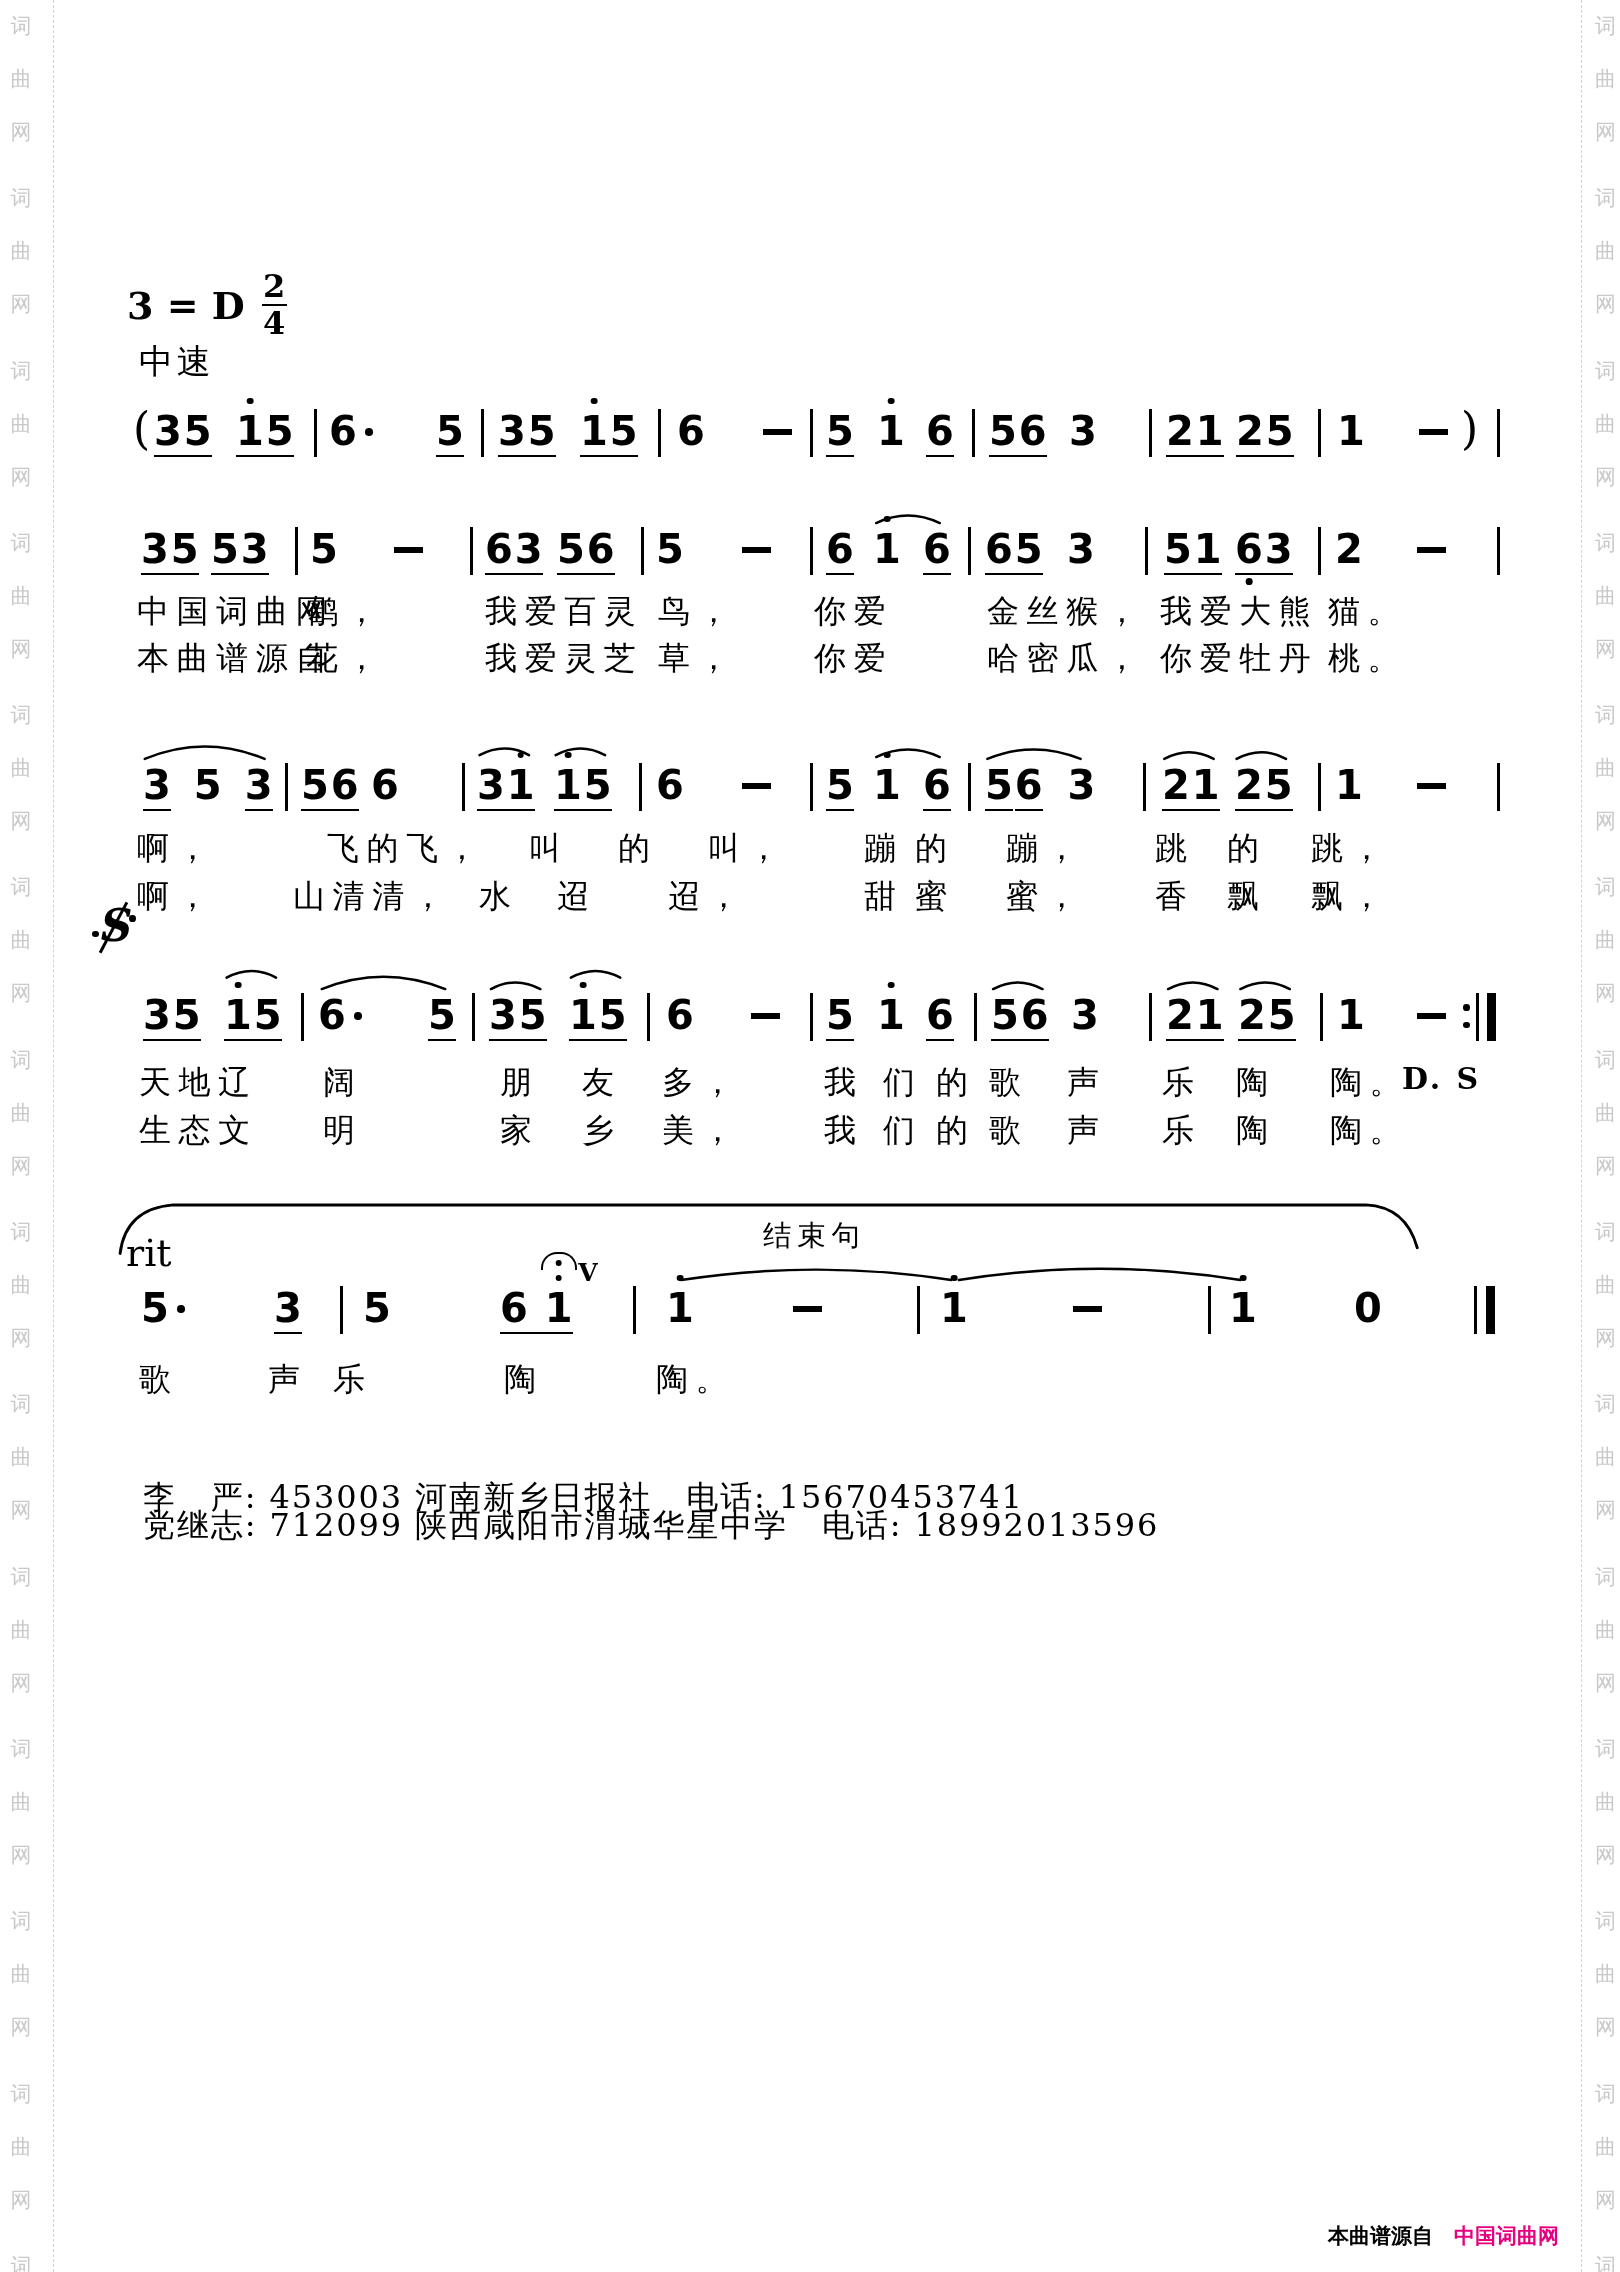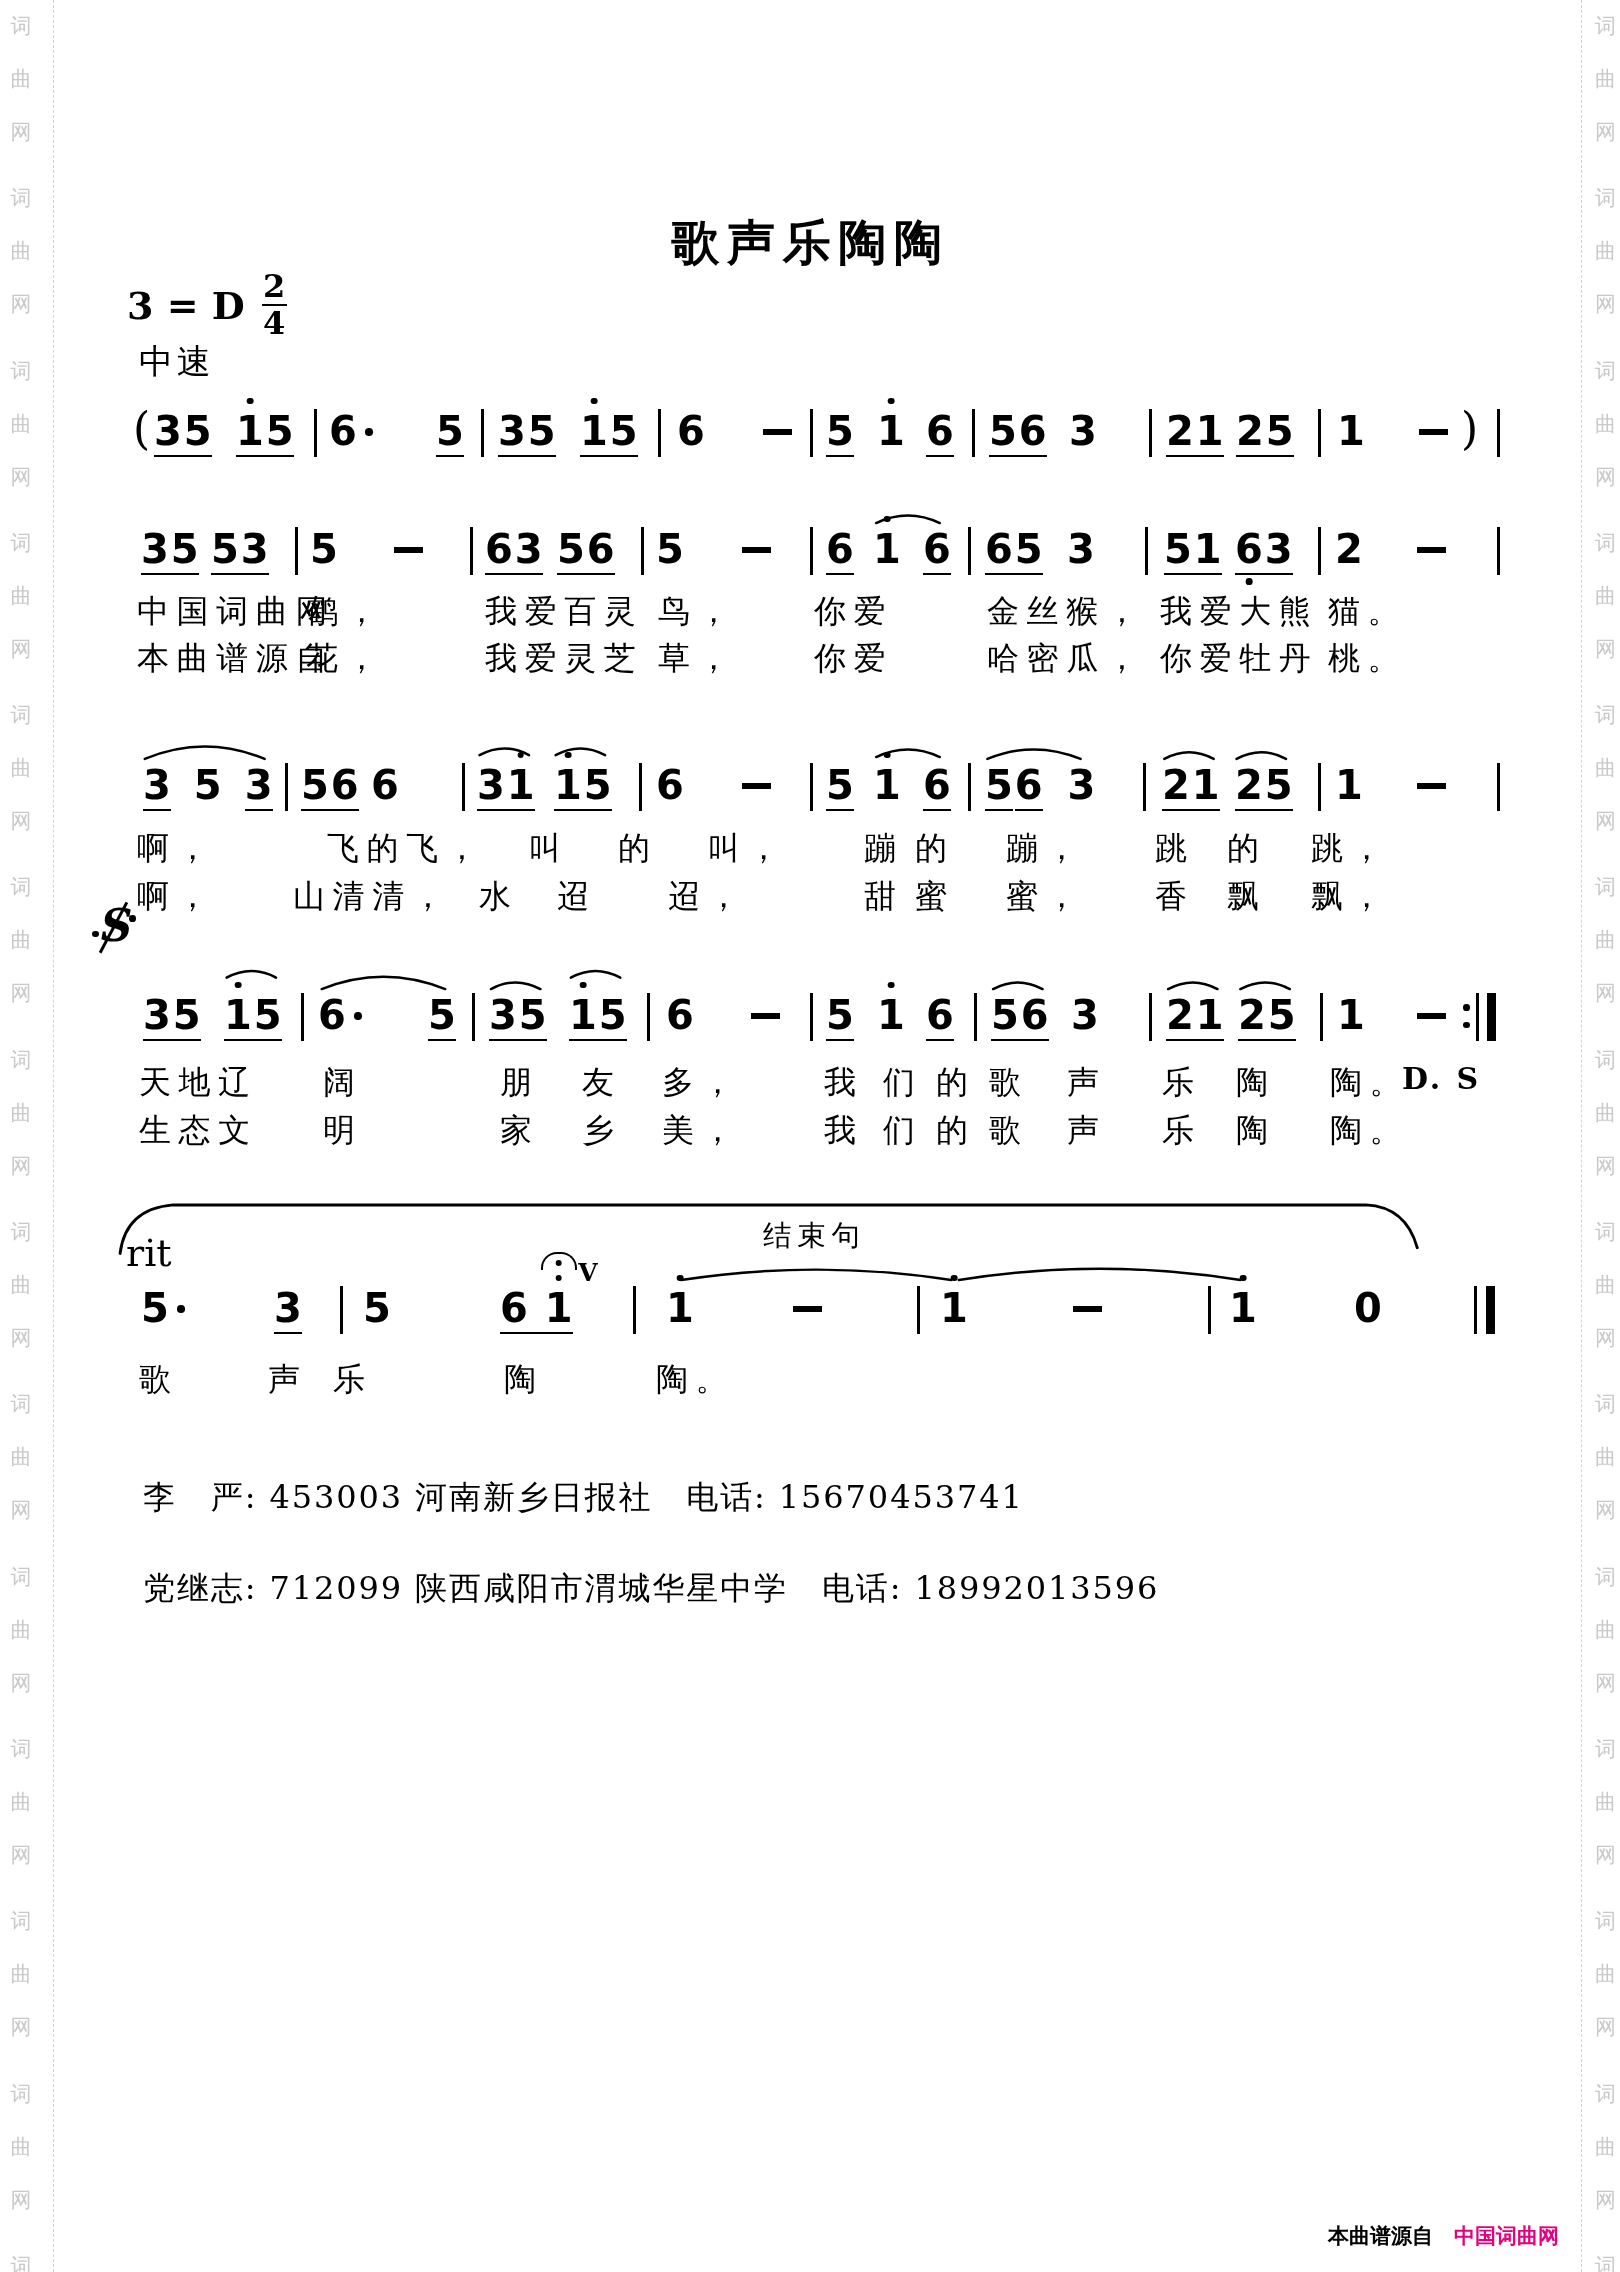--- a/index.html
+++ b/index.html
@@ -148,21 +148,20 @@
       <div class="gap">网</div>
       <div>词</div>
       <div>曲</div>
       <div class="gap">网</div>
       <div>词</div>
       <div>曲</div>
       <div class="gap">网</div>
       <div>词</div>
     </div>
 
-  <div class="title">歌声乐陶陶</div>
   <div class="keysig">
     <span>3 = D</span>
     <span class="frac">
       <span class="num">2</span>
       <span class="den">4</span>
     </span>
   </div>
   <div class="tempo">中速</div>
 
   <div class="segno">
@@ -526,21 +525,21 @@
       <div class="lyr" style="left: 1067px; top: 1109px;">声</div>
       <div class="lyr" style="left: 1162px; top: 1109px;">乐</div>
       <div class="lyr" style="left: 1236px; top: 1109px;">陶</div>
       <div class="lyr" style="left: 1330px; top: 1109px;">陶。</div>
       <div class="lyr" style="left: 139px; top: 1358px;">歌</div>
       <div class="lyr" style="left: 268px; top: 1358px;">声</div>
       <div class="lyr" style="left: 333px; top: 1358px;">乐</div>
       <div class="lyr" style="left: 504px; top: 1358px;">陶</div>
       <div class="lyr" style="left: 656px; top: 1358px;">陶。</div>
       <div class="contact" style="left: 143px; top: 1476px;">李　严: 453003 河南新乡日报社　电话: 15670453741</div>
-      <div class="contact" style="left: 143px; top: 1567px;">党继志: 712099 陕西咸阳市渭城华星中学　电话: 18992013596</div>
+      <div class="contact" style="left: 143px; top: 1504px;">党继志: 712099 陕西咸阳市渭城华星中学　电话: 18992013596</div>
     </div>
 
   <svg id="arcs" class="overlay" width="1621" height="2272" viewBox="0 0 1704 2389">
       <path d="M921,550 Q954.5,534 988,550"></path>
       <path d="M152,798 Q215,772 278,798"></path>
       <path d="M504,794 Q530,780 556,794"></path>
       <path d="M584,794 Q610,780 636,794"></path>
       <path d="M921,796 Q954.5,780 988,796"></path>
       <path d="M1038,798 Q1087,778 1136,798"></path>
       <path d="M1224,798 Q1250,784 1276,798"></path>

